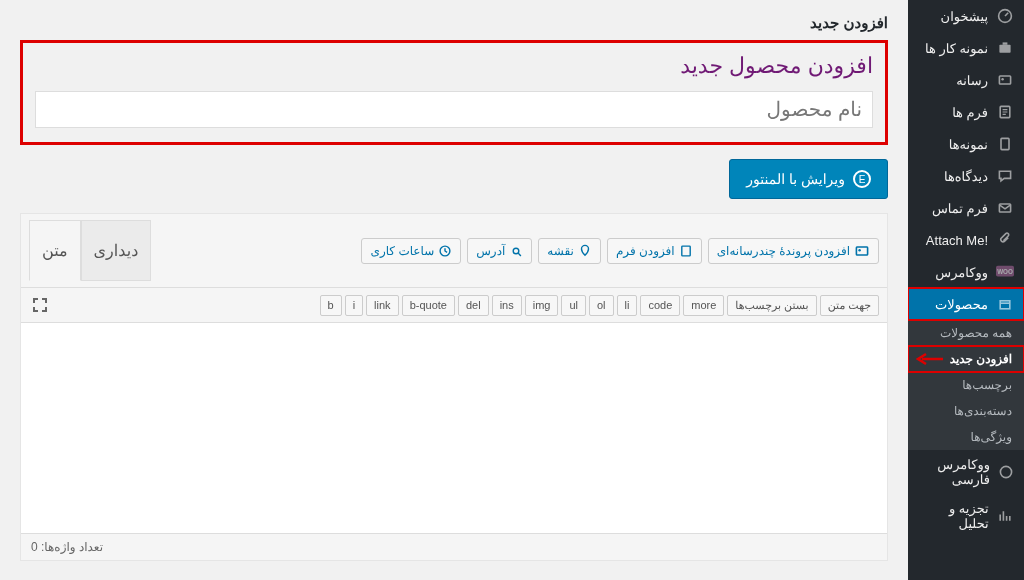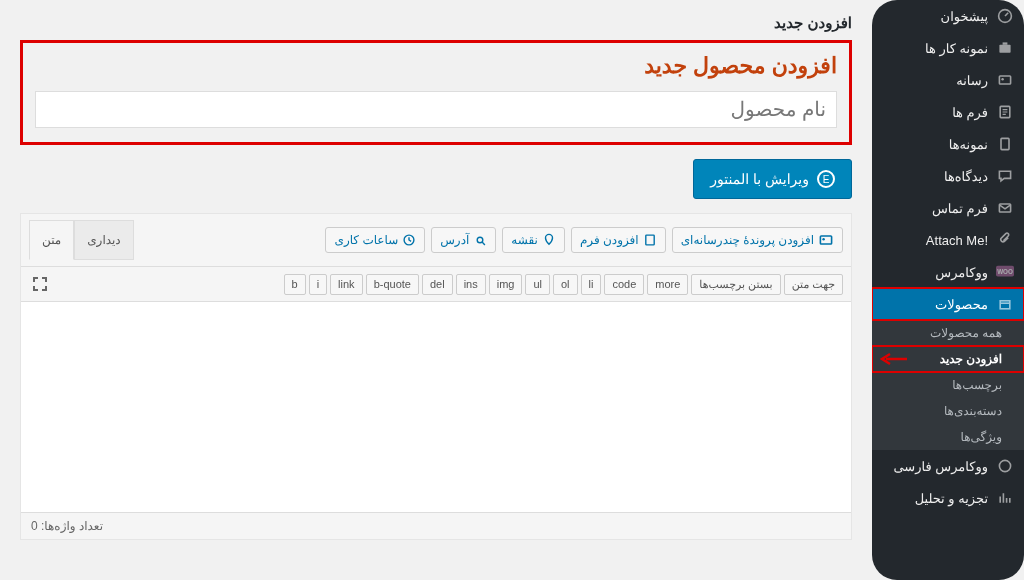--- a/index.html
+++ b/index.html
@@ -1,49 +1,49 @@
 <!DOCTYPE html>
 <html dir="rtl" lang="fa"><head>
 <meta charset="utf-8">
 <style>
 * { margin:0; padding:0; box-sizing:border-box; font-family: Tahoma, Arial, sans-serif; }
 body { background:#f1f1f1; direction:rtl; width:1024px; height:580px; overflow:hidden; }
 .wrap { display:flex; height:580px; }
 
 
-.sidebar { width:152px; background:#23282d; color:#eee; font-size:13px; flex-shrink:0; overflow:hidden;border-radius:25px; }
+.sidebar { width:116px; background:#23282d; color:#eee; font-size:13px; flex-shrink:0; overflow:hidden; }
 .sidebar .item { display:flex; align-items:center; gap:8px; padding:7px 10px; color:#eee; cursor:pointer; }
 .sidebar .item .ic { width:18px; height:18px; display:flex; align-items:center; justify-content:center; opacity:.6; }
 .sidebar .item.active { background:#0073aa; color:#fff; position:relative; }
 .sidebar .item.active:after { content:""; position:absolute; left:-8px; top:50%; margin-top:-8px; border:8px solid transparent; border-left-color:#f1f1f1; }
 .sidebar .sub { background:#32373c; }
-.sidebar .sub .subitem { padding:6px 22px 6px 10px; color:#b4b9be; font-size:12px; cursor:pointer; }
+.sidebar .sub .subitem { padding:6px 12px 6px 10px; color:#b4b9be; font-size:12px; cursor:pointer; }
 .sidebar .sub .subitem.current { color:#fff; font-weight:bold; }
 .hl-red { outline:2px solid #d00; outline-offset:-1px; }
 .arrow-red { position:absolute; left:8px; top:50%; transform:translateY(-50%); }
 .sidebar .sub .subitem.current { position:relative; }
 
 
 .main { flex:1; background:#f1f1f1; padding:0 20px 10px 20px; overflow:hidden; }
 .topbar { padding:14px 0 8px 0; }
 .topbar h2 { font-size:15px; font-weight:bold; color:#23282d; }
 .card { border:3px solid #d00; padding:10px 12px 14px; margin-bottom:14px; background:#f1f1f1; }
-.card h1 { font-size:22px; color:#c2410c; margin-bottom:12px; font-weight:700; }
+.card h1 { font-size:22px; color:#701a75; margin-bottom:12px; font-weight:400; }
 .title-input { width:100%; font-size:20px; padding:6px 10px; border:1px solid #ddd; background:#fff; color:#555; }
 .title-input::placeholder { color:#777; }
 
 .elementor-btn { display:inline-flex; align-items:center; gap:8px; background:#0085ba; color:#fff; border:1px solid #006799; padding:10px 16px; font-size:14px; cursor:pointer; border-radius:3px; margin-bottom:14px; }
 .elementor-btn .cir { width:18px; height:18px; border:2px solid #fff; border-radius:50%; display:flex; align-items:center; justify-content:center; font-size:10px; }
 
 .editor-box { background:#fff; border:1px solid #e5e5e5; }
 .meta-row { display:flex; justify-content:space-between; align-items:center; padding:6px 8px; background:#f5f5f5; border-bottom:1px solid #ddd; }
 .meta-btns { display:flex; gap:6px; flex-wrap:wrap; }
 .mbtn { background:#f7f7f7; border:1px solid #ccc; padding:4px 8px; font-size:12px; color:#0073aa; cursor:pointer; border-radius:3px; display:inline-flex; align-items:center; gap:4px; }
 .tabs { display:flex; }
-.tab { padding:12px 12px; font-size:12px; border:1px solid #ddd; background:#ebebeb; color:#555; cursor:pointer; }
+.tab { padding:20px 12px; font-size:16px; border:1px solid #ddd; background:#ebebeb; color:#555; cursor:pointer; }
 .tab.active { background:#f5f5f5; border-bottom-color:#f5f5f5; }
 
 .qt-row { display:flex; justify-content:space-between; align-items:center; padding:6px 8px; background:#f5f5f5; border-bottom:1px solid #ddd; flex-wrap:wrap; }
 .qt-btns { display:flex; gap:3px; flex-wrap:wrap; direction:ltr; }
 .qbtn { background:#f7f7f7; border:1px solid #ccc; padding:3px 7px; font-size:11px; color:#555; cursor:pointer; border-radius:2px; }
 .expand { width:22px; height:22px; display:flex; align-items:center; justify-content:center; cursor:pointer; color:#666; }
 
 .editor-area { min-height:210px; background:#fff; }
 .footer-row { display:flex; justify-content:flex-end; padding:6px 10px; background:#f5f5f5; border-top:1px solid #ddd; font-size:12px; color:#666; }
 

